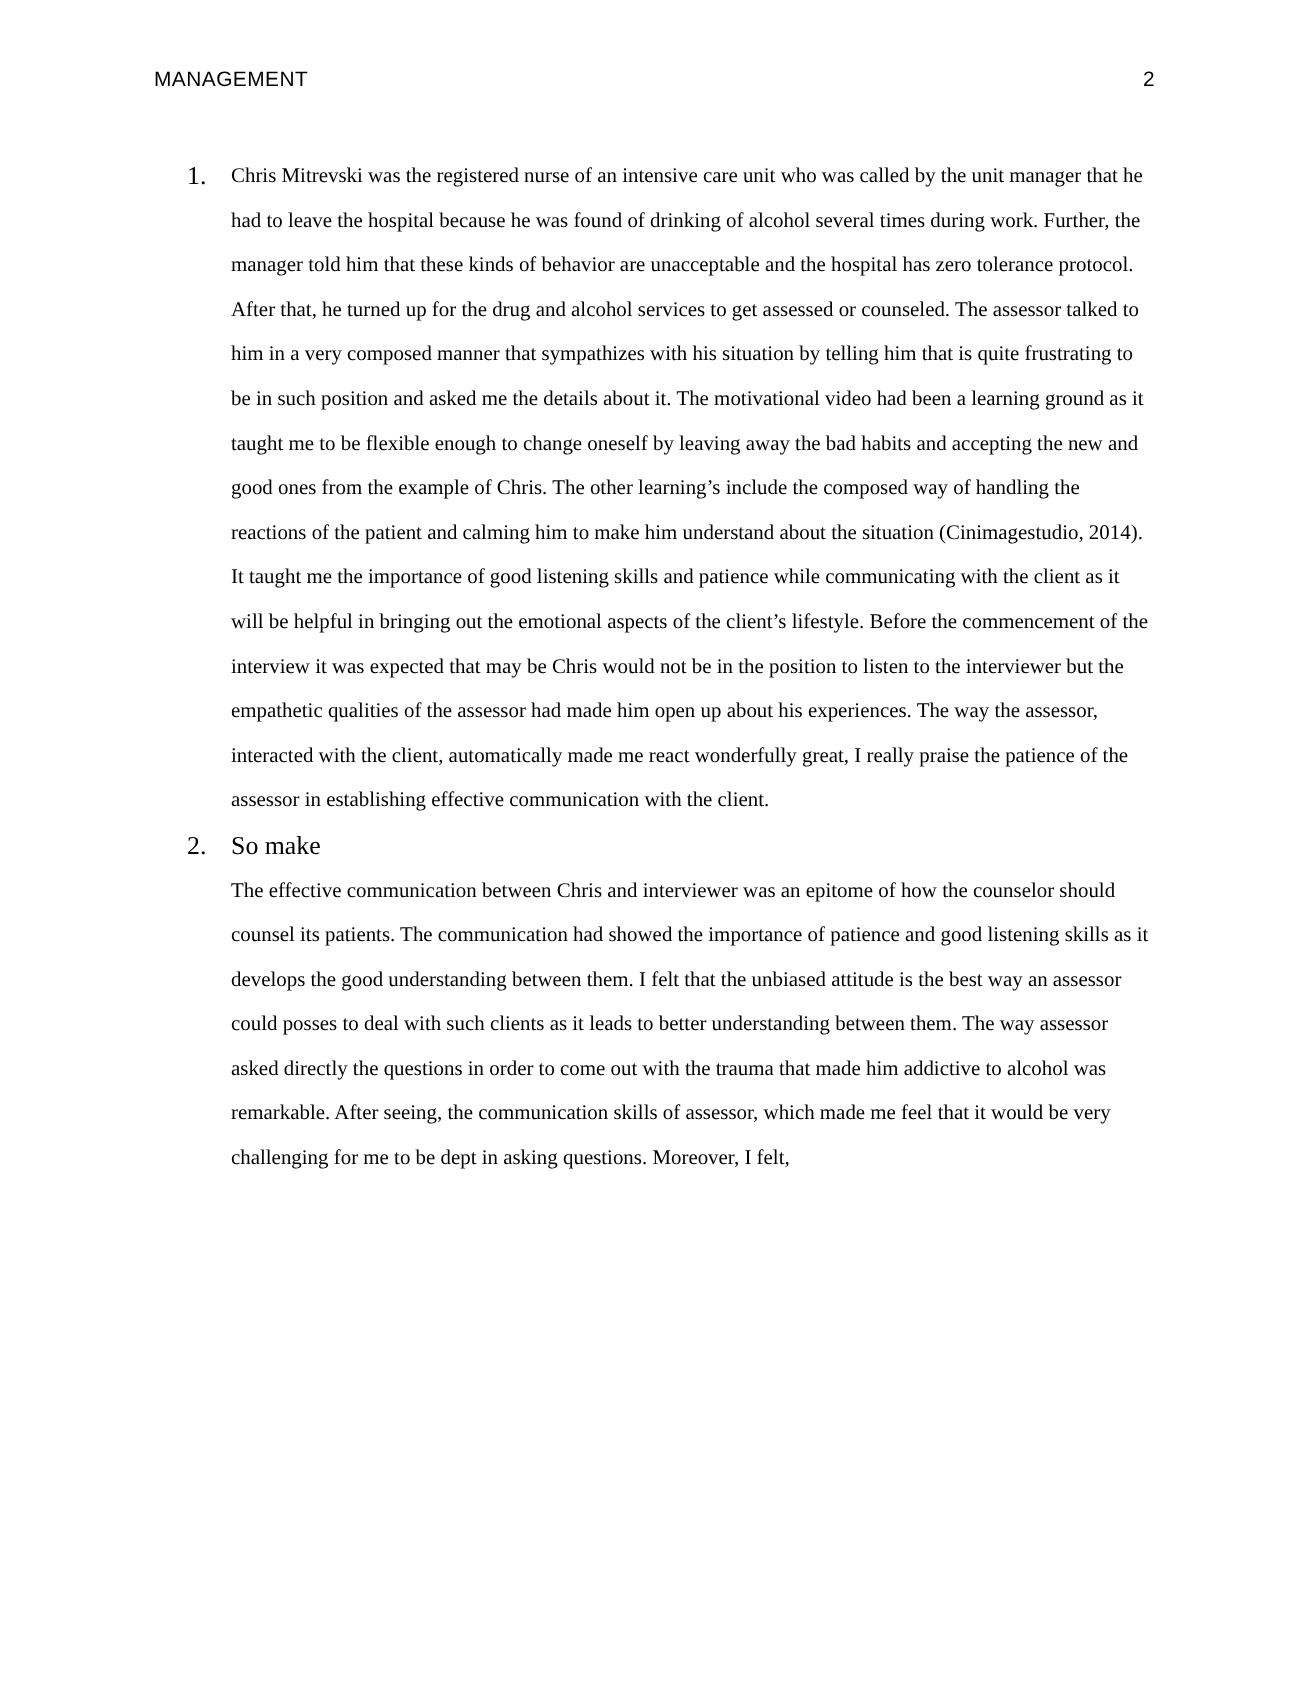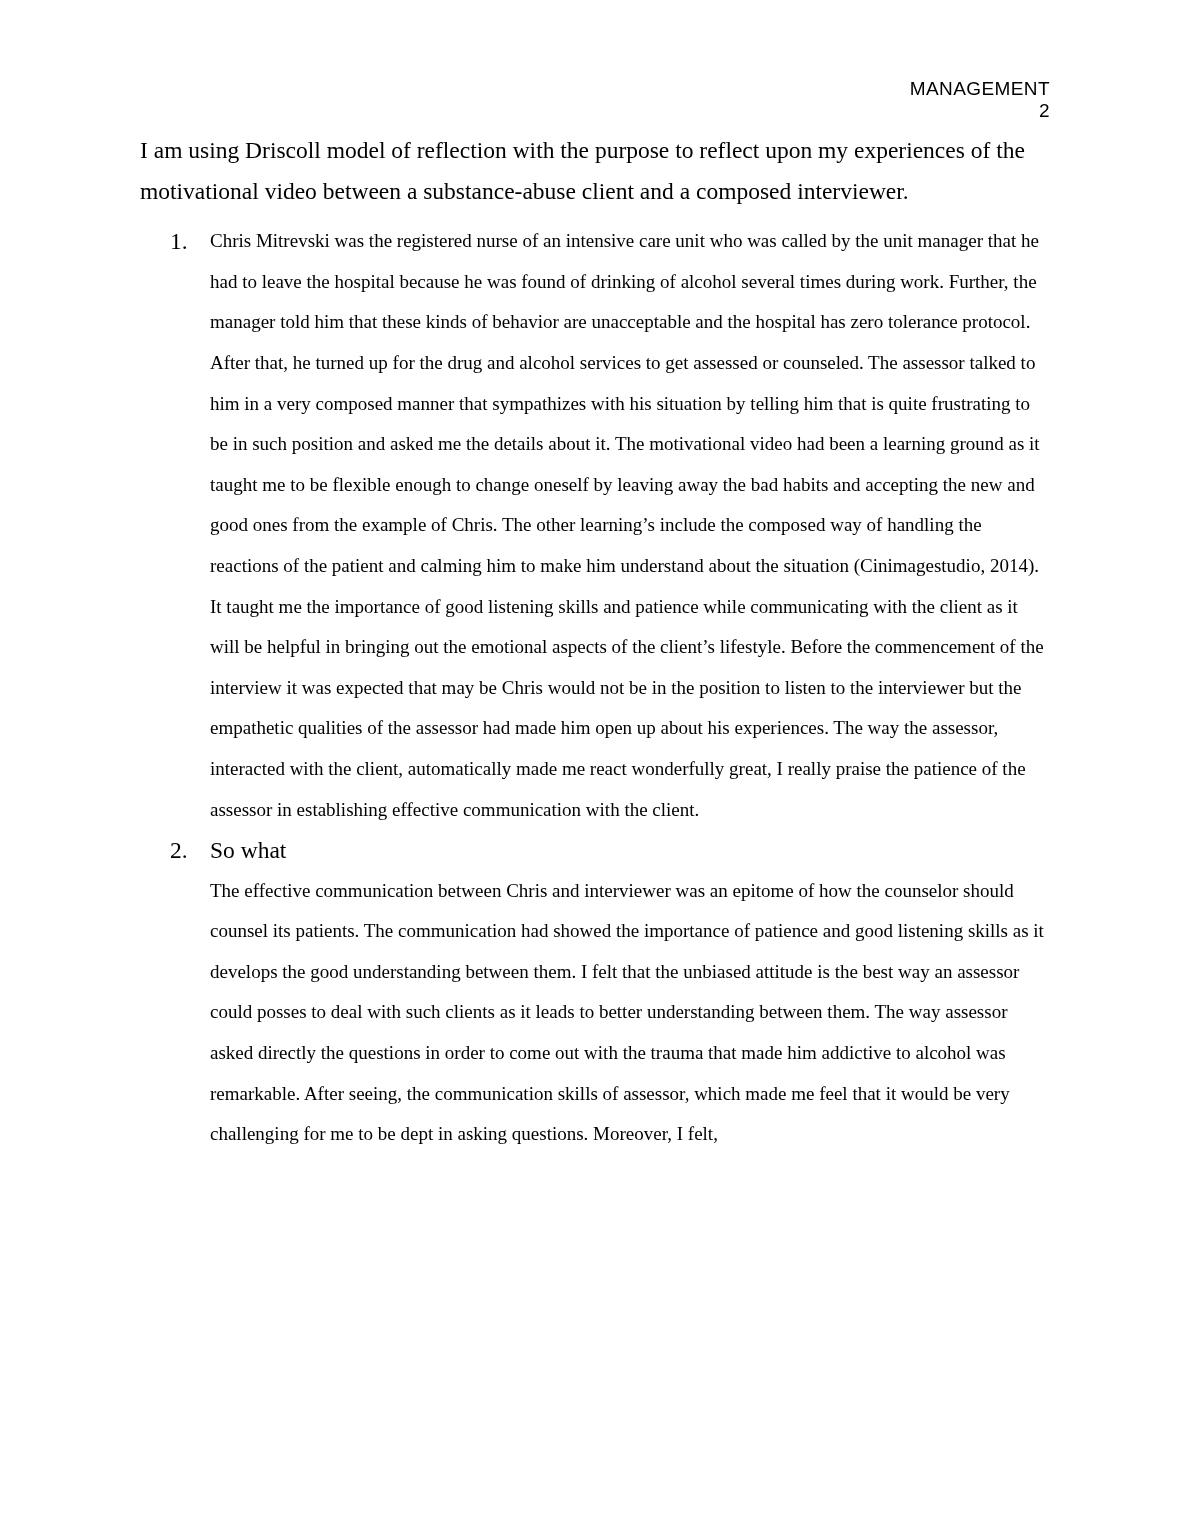--- a/index.html
+++ b/index.html
@@ -17,30 +17,29 @@
   }
   .page {
     position: relative;
     width: 1190px;
     height: 1540px;
     box-sizing: border-box;
     padding: 0;
   }
   .header {
     position: absolute;
-    top: 78px;
+    top: 62px;
     left: 140px;
     right: 140px;
     display: flex;
     justify-content: space-between;
     align-items: flex-end;
     font-family: "Liberation Sans", sans-serif;
     font-size: 19px;
     letter-spacing: 0.4px;
-    flex-direction: column;
   }
   .header-title {
     font-family: "Liberation Sans", sans-serif;
     font-size: 19px;
   }
   .header-page-number {
     font-family: "Liberation Sans", sans-serif;
     font-size: 19px;
   }
   .body-content {
@@ -87,32 +86,31 @@
 
 <div class="page">
 
   <div class="header">
     <span class="header-title">MANAGEMENT</span>
     <span class="header-page-number">2</span>
   </div>
 
   <div class="body-content">
 
-    <p class="intro">I am using Driscoll model of reflection with the purpose to reflect upon my experiences of the motivational video between a substance-abuse client and a composed interviewer.</p>
 
     <ol class="items">
 
       <li>
         <span class="item-number">1.</span>
         <div class="item-body">Chris Mitrevski was the registered nurse of an intensive care unit who was called by the unit manager that he had to leave the hospital because he was found of drinking of alcohol several times during work. Further, the manager told him that these kinds of behavior are unacceptable and the hospital has zero tolerance protocol. After that, he turned up for the drug and alcohol services to get assessed or counseled.  The assessor talked to him in a very composed manner that sympathizes with his situation by telling him that is quite frustrating to be in such position and asked me the details about it. The motivational video had been a learning ground as it taught me to be flexible enough to change oneself by leaving away the bad habits and accepting the new and good ones from the example of Chris.  The other learning’s include the composed way of handling the reactions of the patient and calming him to make him understand about the situation (Cinimagestudio, 2014). It taught me the importance of good listening skills and patience while communicating with the client as it will be helpful in bringing out the emotional aspects of the client’s lifestyle. Before the commencement of the interview it was expected that may be Chris would not be in the position to listen to the interviewer but the empathetic qualities of the assessor had made him open up about his experiences. The way the assessor, interacted with the client, automatically made me  react wonderfully great, I really praise the patience of the assessor in establishing effective communication with the client.</div>
       </li>
 
       <li>
         <span class="item-number">2.</span>
-        <div class="item-heading">So what</div>
+        <div class="item-heading">So make</div>
         <div class="item-body">The effective communication between Chris and interviewer was an epitome of how the counselor should counsel its patients. The communication had showed the importance of patience and good listening skills as it develops the good understanding between them. I felt that the unbiased attitude is the best way an assessor could posses to deal with such clients as it leads to better understanding between them. The way assessor asked directly the questions in order to come out with the trauma that made him addictive to alcohol was remarkable. After seeing, the communication skills of assessor, which made me feel that it would be very challenging for me to be dept in asking questions. Moreover, I felt,</div>
       </li>
 
     </ol>
 
   </div>
 
 </div>
 
 </body></html>

